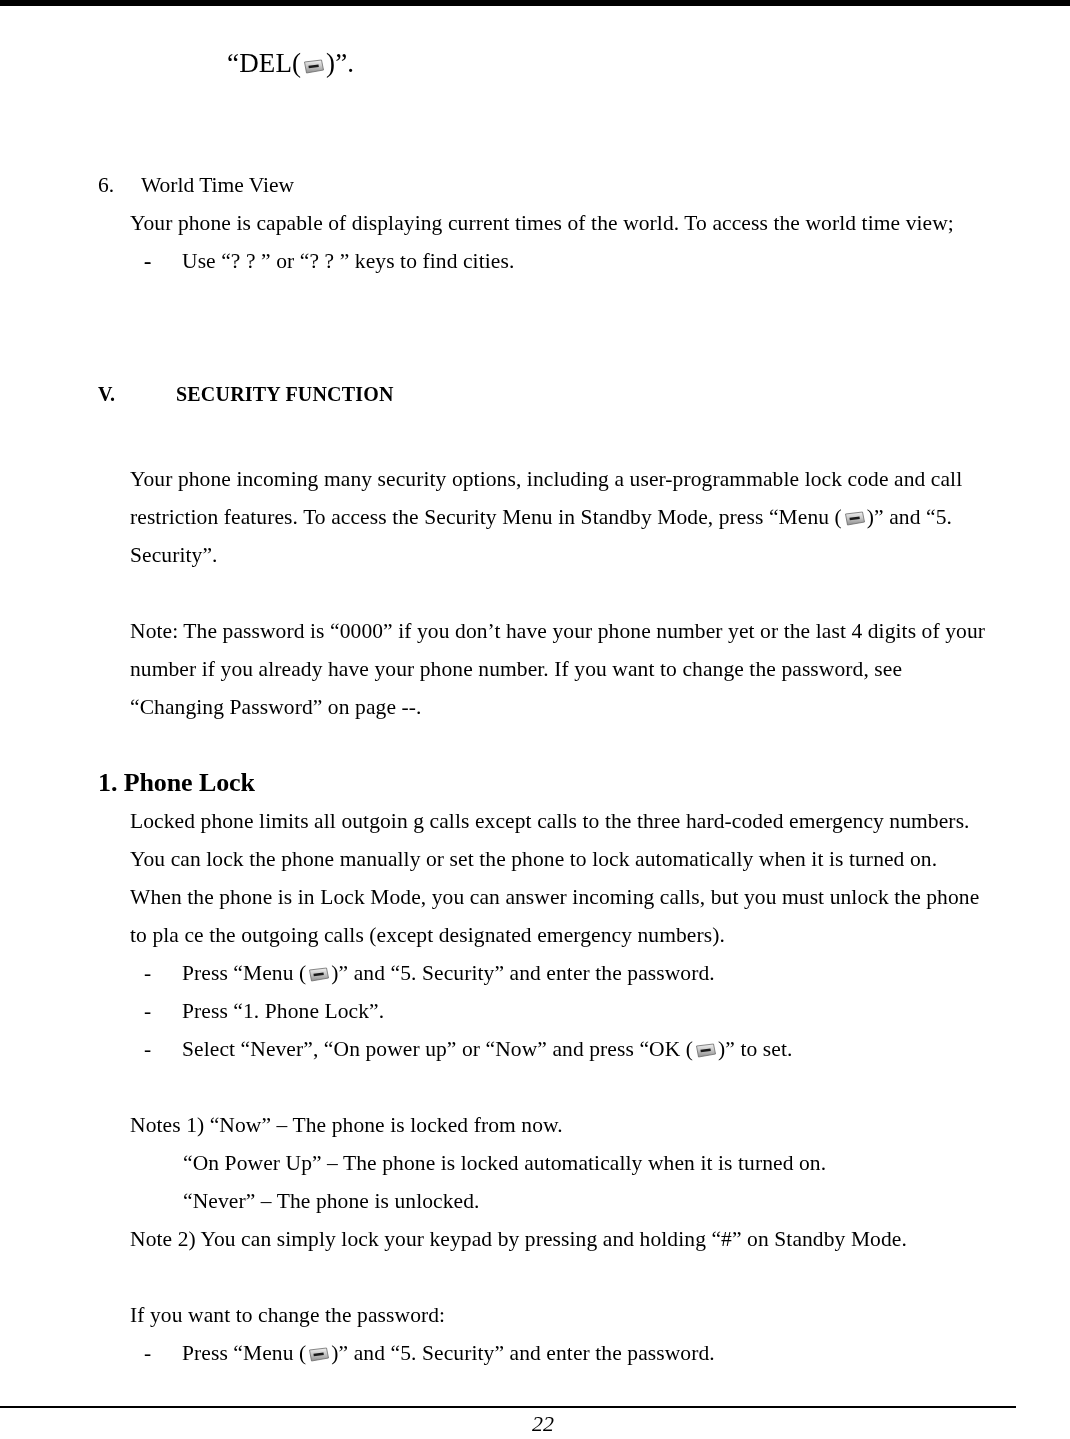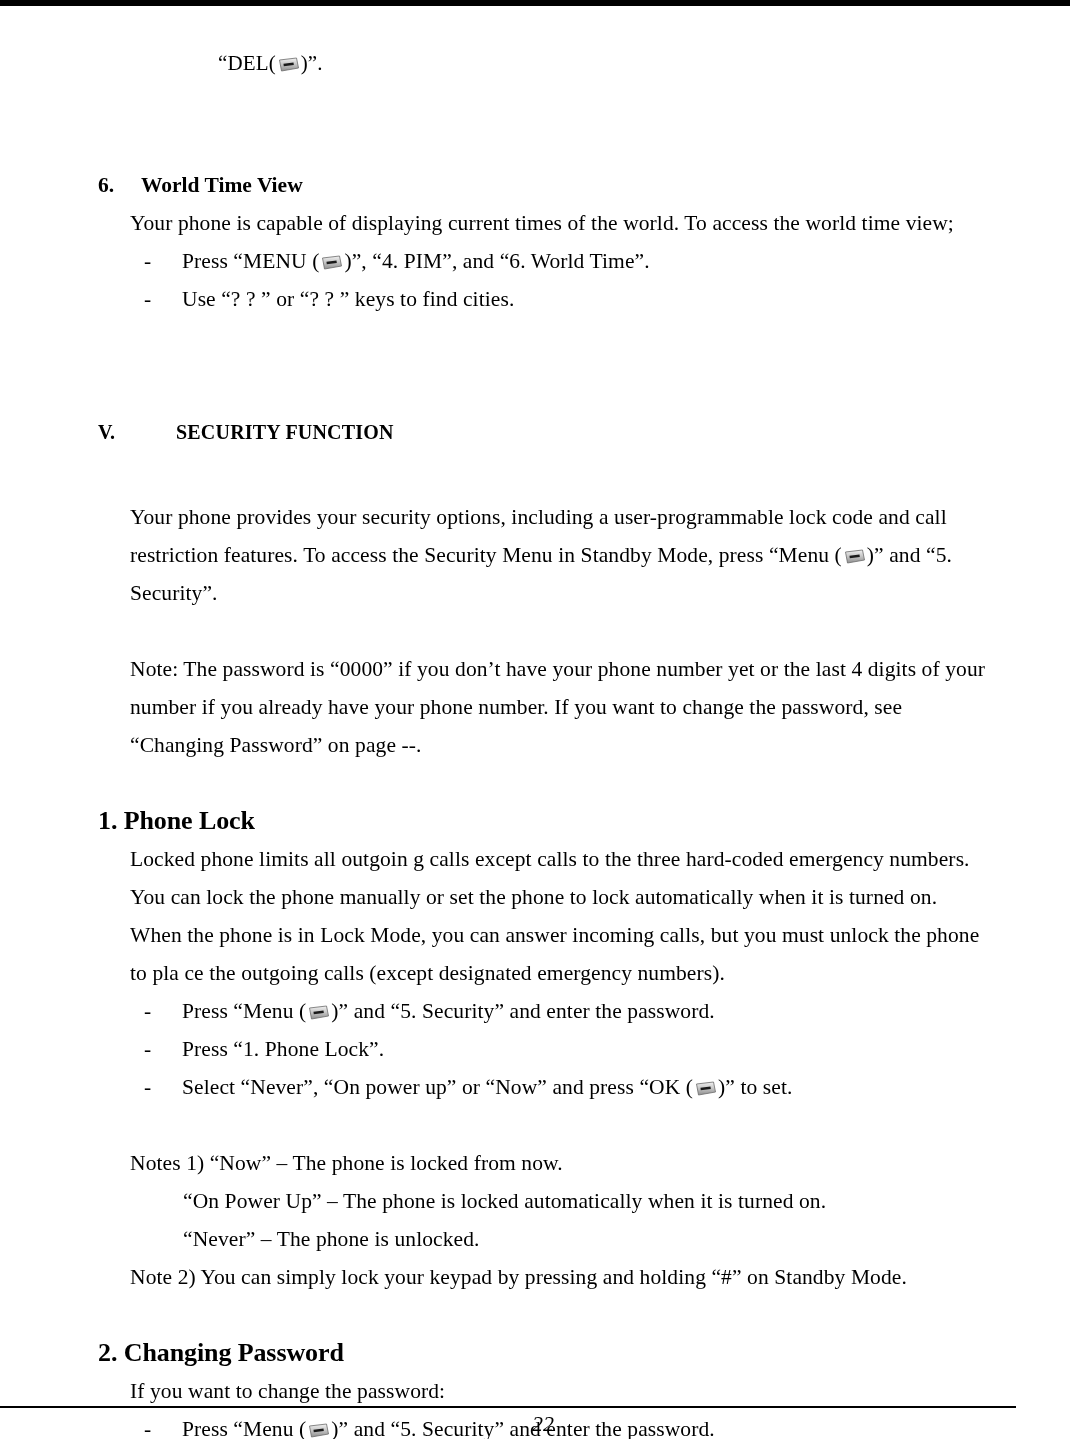--- a/index.html
+++ b/index.html
@@ -36,36 +36,36 @@
   }
 
   .content {
     position: absolute;
     left: 98px;
     top: 0px;
     width: 890px;
   }
 
   .body-text {
-    font-size: 21px;
+    font-size: 27px;
     line-height: 38px;
     letter-spacing: 0.1px;
     white-space: pre-wrap;
   }
 
   .para {
     font-size: 21.5px;
     line-height: 38px;
     letter-spacing: 0.1px;
     margin-left: 32px;
   }
 
   .heading-num {
     font-size: 21.5px;
-    font-weight: bold;
+    font-weight: normal;
     line-height: 38px;
   }
 
   .heading-num .num {
     display: inline-block;
     width: 43px;
   }
 
   .bold-head {
     font-size: 26px;
@@ -170,41 +170,38 @@
 
     <div class="sp-46"></div>
 
     <div class="heading-num">
       <span class="num">6.</span><span>World Time View</span>
     </div>
 
     <div class="para">Your phone is capable of displaying current times of the world. To access the world time view;</div>
 
     <div class="bullet">
-      <span class="dash">-</span><span class="btext"><span>Press “MENU (</span><span class="key-icon"><svg width="23" height="15" viewBox="0 0 23 15">
-              <path d="M2.5 3.0 L19.5 1.0 L21.5 11.0 L4.5 14.0 Z" fill="url(#kg1)" stroke="#6b6b6b" stroke-width="0.8"></path>
-              <path d="M6.5 6.8 L16.5 5.6 L16.8 8.0 L6.8 9.2 Z" fill="#1a1a1a"></path>
-            </svg></span><span>)”, “4. PIM”, and “6. World Time”.</span></span>
+      <span class="dash">-</span>
     </div>
 
     <div class="bullet">
       <span class="dash">-</span><span class="btext">Use “?  ?  ” or “?  ?  ” keys to find cities.</span>
     </div>
 
     <div class="sp-56"></div>
     <div class="sp-38"></div>
 
     <div class="section-title">
       <span class="roman">V.</span><span>SECURITY FUNCTION</span>
     </div>
 
     <div class="sp-46"></div>
 
     <div class="para">
-      <span>Your phone provides your security options, including a user-programmable lock code and call restriction features. To access the Security Menu in Standby Mode, press “Menu (</span><span class="key-icon"><svg width="23" height="15" viewBox="0 0 23 15">
+      <span>Your phone incoming many security options, including a user-programmable lock code and call restriction features. To access the Security Menu in Standby Mode, press “Menu (</span><span class="key-icon"><svg width="23" height="15" viewBox="0 0 23 15">
             <path d="M2.5 3.0 L19.5 1.0 L21.5 11.0 L4.5 14.0 Z" fill="url(#kg1)" stroke="#6b6b6b" stroke-width="0.8"></path>
             <path d="M6.5 6.8 L16.5 5.6 L16.8 8.0 L6.8 9.2 Z" fill="#1a1a1a"></path>
           </svg></span><span>)” and “5. Security”.</span>
     </div>
 
     <div class="sp-38"></div>
 
     <div class="para">Note: The password is “0000” if you don’t have your phone number yet or the last 4 digits of your number if you already have your phone number. If you want to change the password, see “Changing Password” on page --.</div>
 
     <div class="sp-38"></div>
@@ -233,21 +230,20 @@
 
     <div class="sp-38"></div>
 
     <div class="para">Notes 1) “Now” – The phone is locked from now.</div>
     <div class="indent-note">“On Power Up” – The phone is locked automatically when it is turned on.</div>
     <div class="indent-note">“Never” – The phone is unlocked.</div>
     <div class="para">Note 2) You can simply lock your keypad by pressing and holding “#” on Standby Mode.</div>
 
     <div class="sp-38"></div>
 
-    <div class="bold-head">2. Changing Password</div>
 
     <div class="para">If you want to change the password:</div>
 
     <div class="bullet">
       <span class="dash">-</span><span class="btext"><span>Press “Menu (</span><span class="key-icon"><svg width="23" height="15" viewBox="0 0 23 15">
               <path d="M2.5 3.0 L19.5 1.0 L21.5 11.0 L4.5 14.0 Z" fill="url(#kg1)" stroke="#6b6b6b" stroke-width="0.8"></path>
               <path d="M6.5 6.8 L16.5 5.6 L16.8 8.0 L6.8 9.2 Z" fill="#1a1a1a"></path>
             </svg></span><span>)” and “5. Security” and enter the password.</span></span>
     </div>
 

